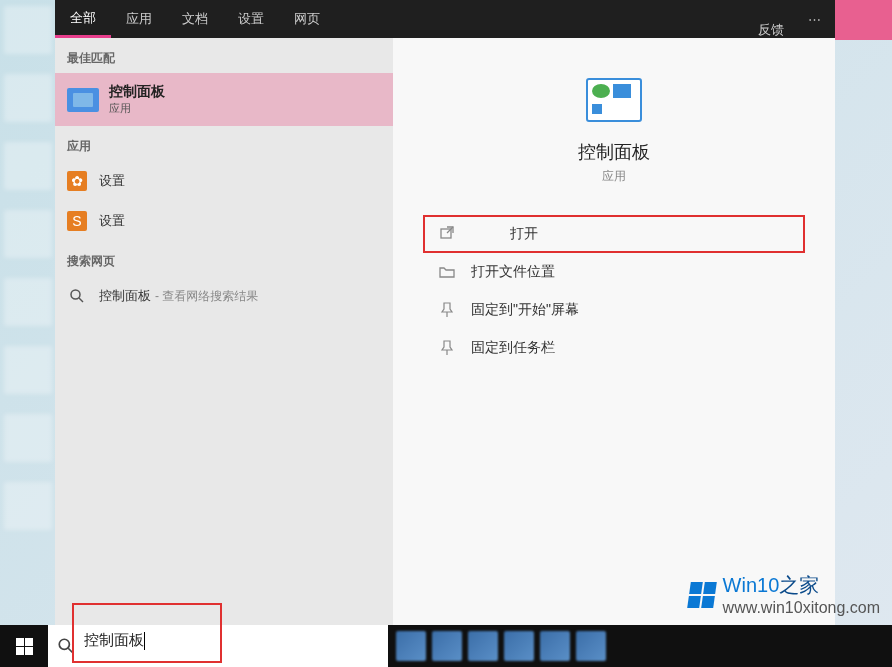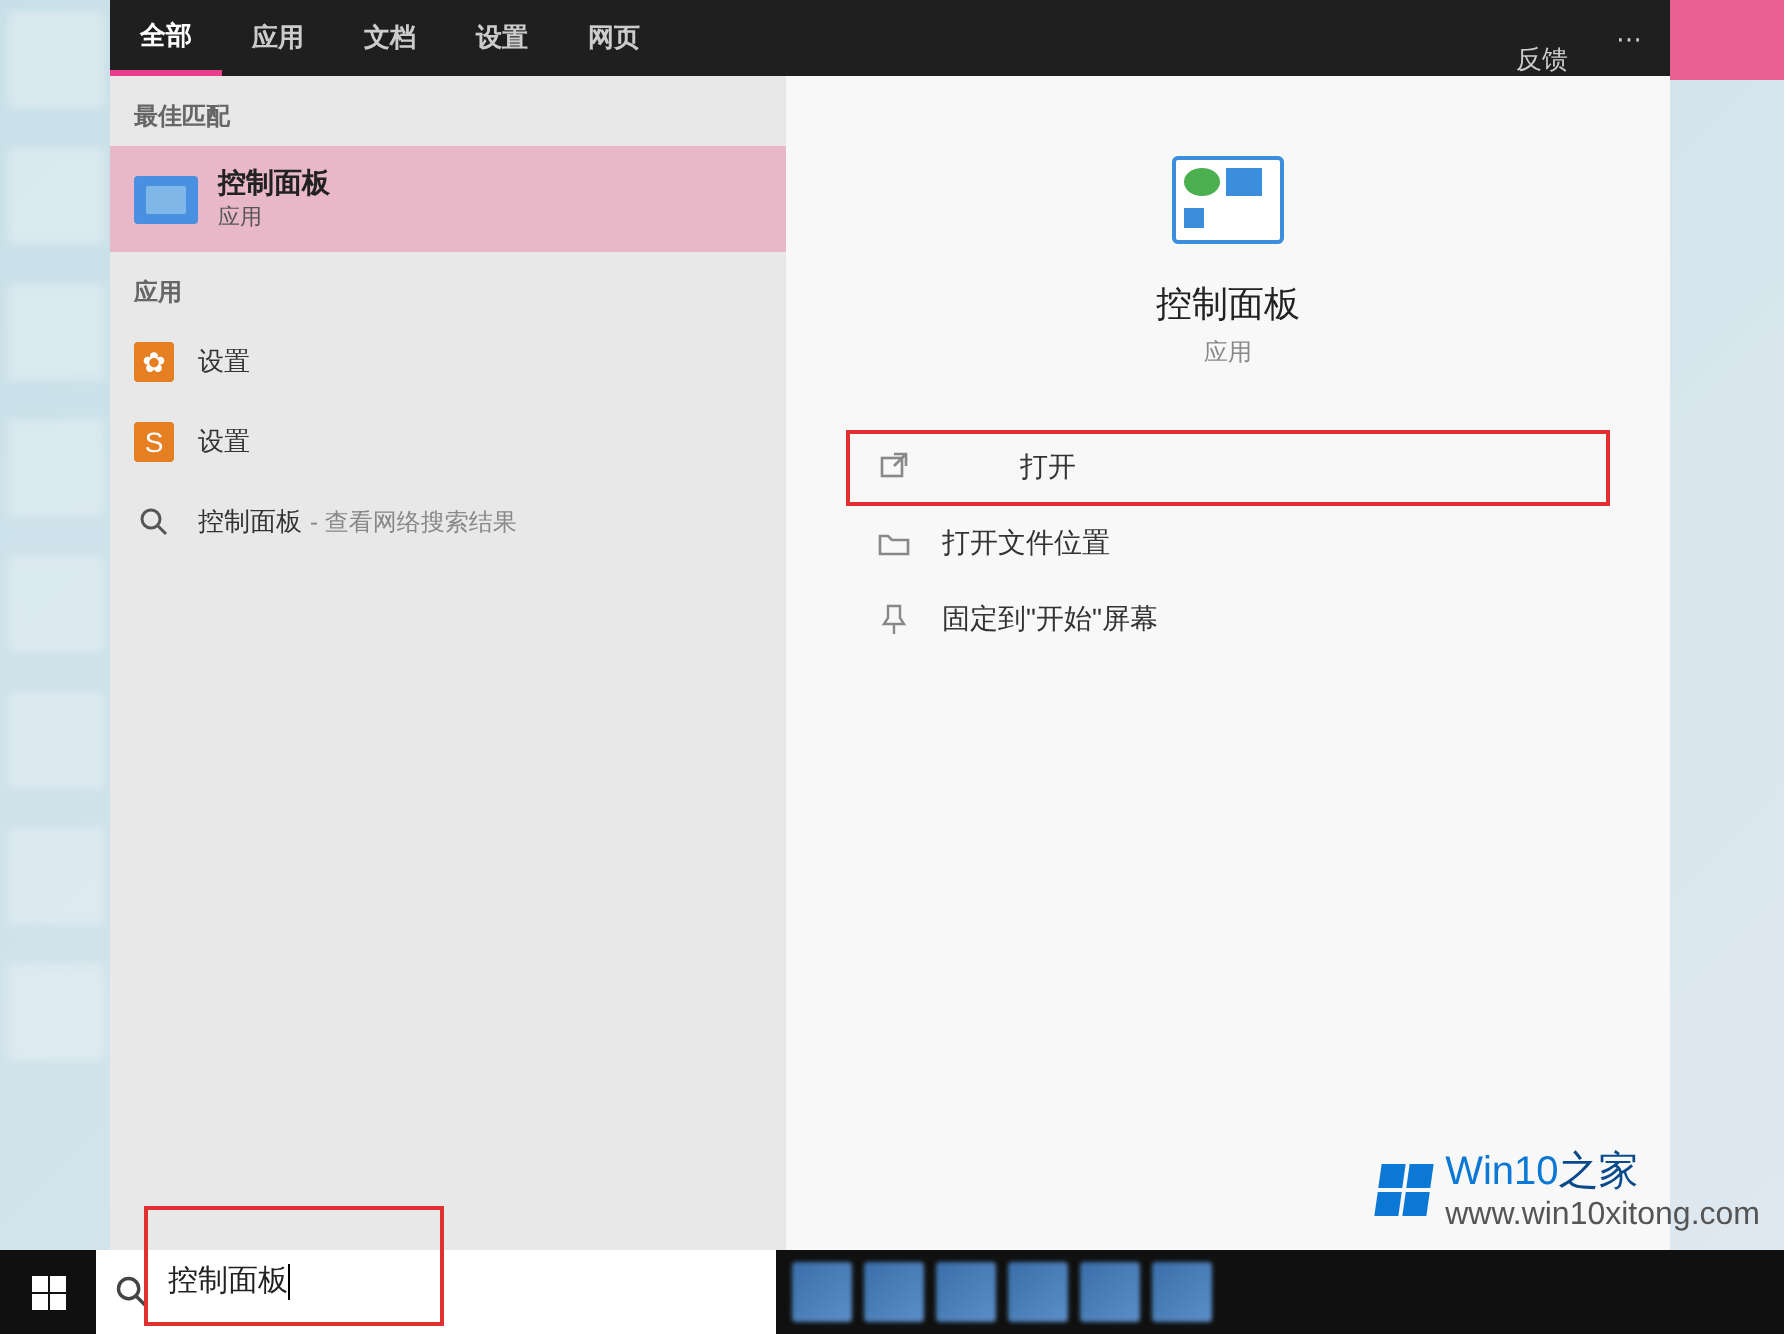--- a/index.html
+++ b/index.html
@@ -5,21 +5,21 @@
 * { margin: 0; padding: 0; box-sizing: border-box; font-family: "Microsoft YaHei", "Segoe UI", sans-serif; }
 body { width: 892px; height: 667px; overflow: hidden; position: relative; background: #fff; }
 
 .desktop-bg { position: absolute; inset: 0; background: linear-gradient(135deg, #c8e0e8 0%, #dfe8f0 100%); }
 .desktop-pink { position: absolute; top: 0; right: 0; width: 60px; height: 40px; background: #e86090; }
 
 .desktop-icons { position: absolute; left: 0; top: 0; width: 55px; height: 620px; display: flex; flex-direction: column; gap: 20px; padding-top: 6px; }
 .desktop-icon { width: 48px; height: 48px; margin: 0 auto; background: rgba(255,255,255,0.3); border-radius: 2px; filter: blur(2px); }
 
 .tab-bar { position: absolute; left: 55px; top: 0; width: 780px; height: 38px; background: #1f1f1f; display: flex; align-items: center; color: #ccc; font-size: 13px; }
-.tab { padding: 4px 15px; height: 38px; display: flex; align-items: center; cursor: pointer; font-weight: bold; }
+.tab { padding: 4px 15px; height: 38px; display: flex; align-items: center; cursor: pointer; }
 .tab.active { color: #fff; border-bottom: 3px solid #e83e8c; }
 .tab-spacer { flex: 1; }
 .tab-right { padding: 0 12px; cursor: pointer; margin-top: 21px; }
 .tab-more-dots { padding: 0 12px; cursor: pointer; letter-spacing: 2px; }
 
 .left-col { position: absolute; left: 55px; top: 38px; width: 404px; height: 590px; background: #e8e8e8; overflow-y: auto; }
 
 .section-label { padding: 12px 12px 6px; font-size: 12px; color: #666; font-weight: bold; }
 
 .best-match { display: flex; align-items: center; padding: 10px 12px; background: #e8b8c8; cursor: pointer; }
@@ -119,20 +119,21 @@
     <div class="li-icon orange">✿</div>
     <div class="li-label">设置</div>
     <div class="li-chevron">›</div>
   </div>
   <div class="list-item">
     <div class="li-icon orange">S</div>
     <div class="li-label">设置</div>
     <div class="li-chevron">›</div>
   </div>
 
+  <div class="section-label">搜索网页</div>
   <div class="list-item">
     <div class="li-icon search-mag">
       <svg width="16" height="16" viewBox="0 0 16 16">
           <circle cx="6.5" cy="6.5" r="4.5" fill="none" stroke="#555" stroke-width="1.5"></circle>
           <line x1="10" y1="10" x2="14" y2="14" stroke="#555" stroke-width="1.5"></line>
         </svg>
     </div>
     <div class="li-label">控制面板</div>
     <div class="li-hint">- 查看网络搜索结果</div>
     <div class="li-chevron">›</div>
@@ -167,20 +168,28 @@
       </div>
       <span>打开文件位置</span>
     </div>
     <div class="action-row">
       <div class="action-icon">
         <svg width="16" height="16" viewBox="0 0 16 16">
             <path d="M5 1 L11 1 L11 7 L13 10 L3 10 L5 7 Z M8 10 L8 15" fill="none" stroke="#888" stroke-width="1.2"></path>
           </svg>
       </div>
       <span>固定到"开始"屏幕</span>
+    </div>
+    <div class="action-row">
+      <div class="action-icon">
+        <svg width="16" height="16" viewBox="0 0 16 16">
+            <path d="M5 1 L11 1 L11 7 L13 10 L3 10 L5 7 Z M8 10 L8 15" fill="none" stroke="#888" stroke-width="1.2"></path>
+          </svg>
+      </div>
+      <span>固定到任务栏</span>
     </div>
   </div>
 </div>
 
 <div class="watermark">
   <div class="wm-logo">
       <div></div>
       <div></div>
       <div></div>
       <div></div>

